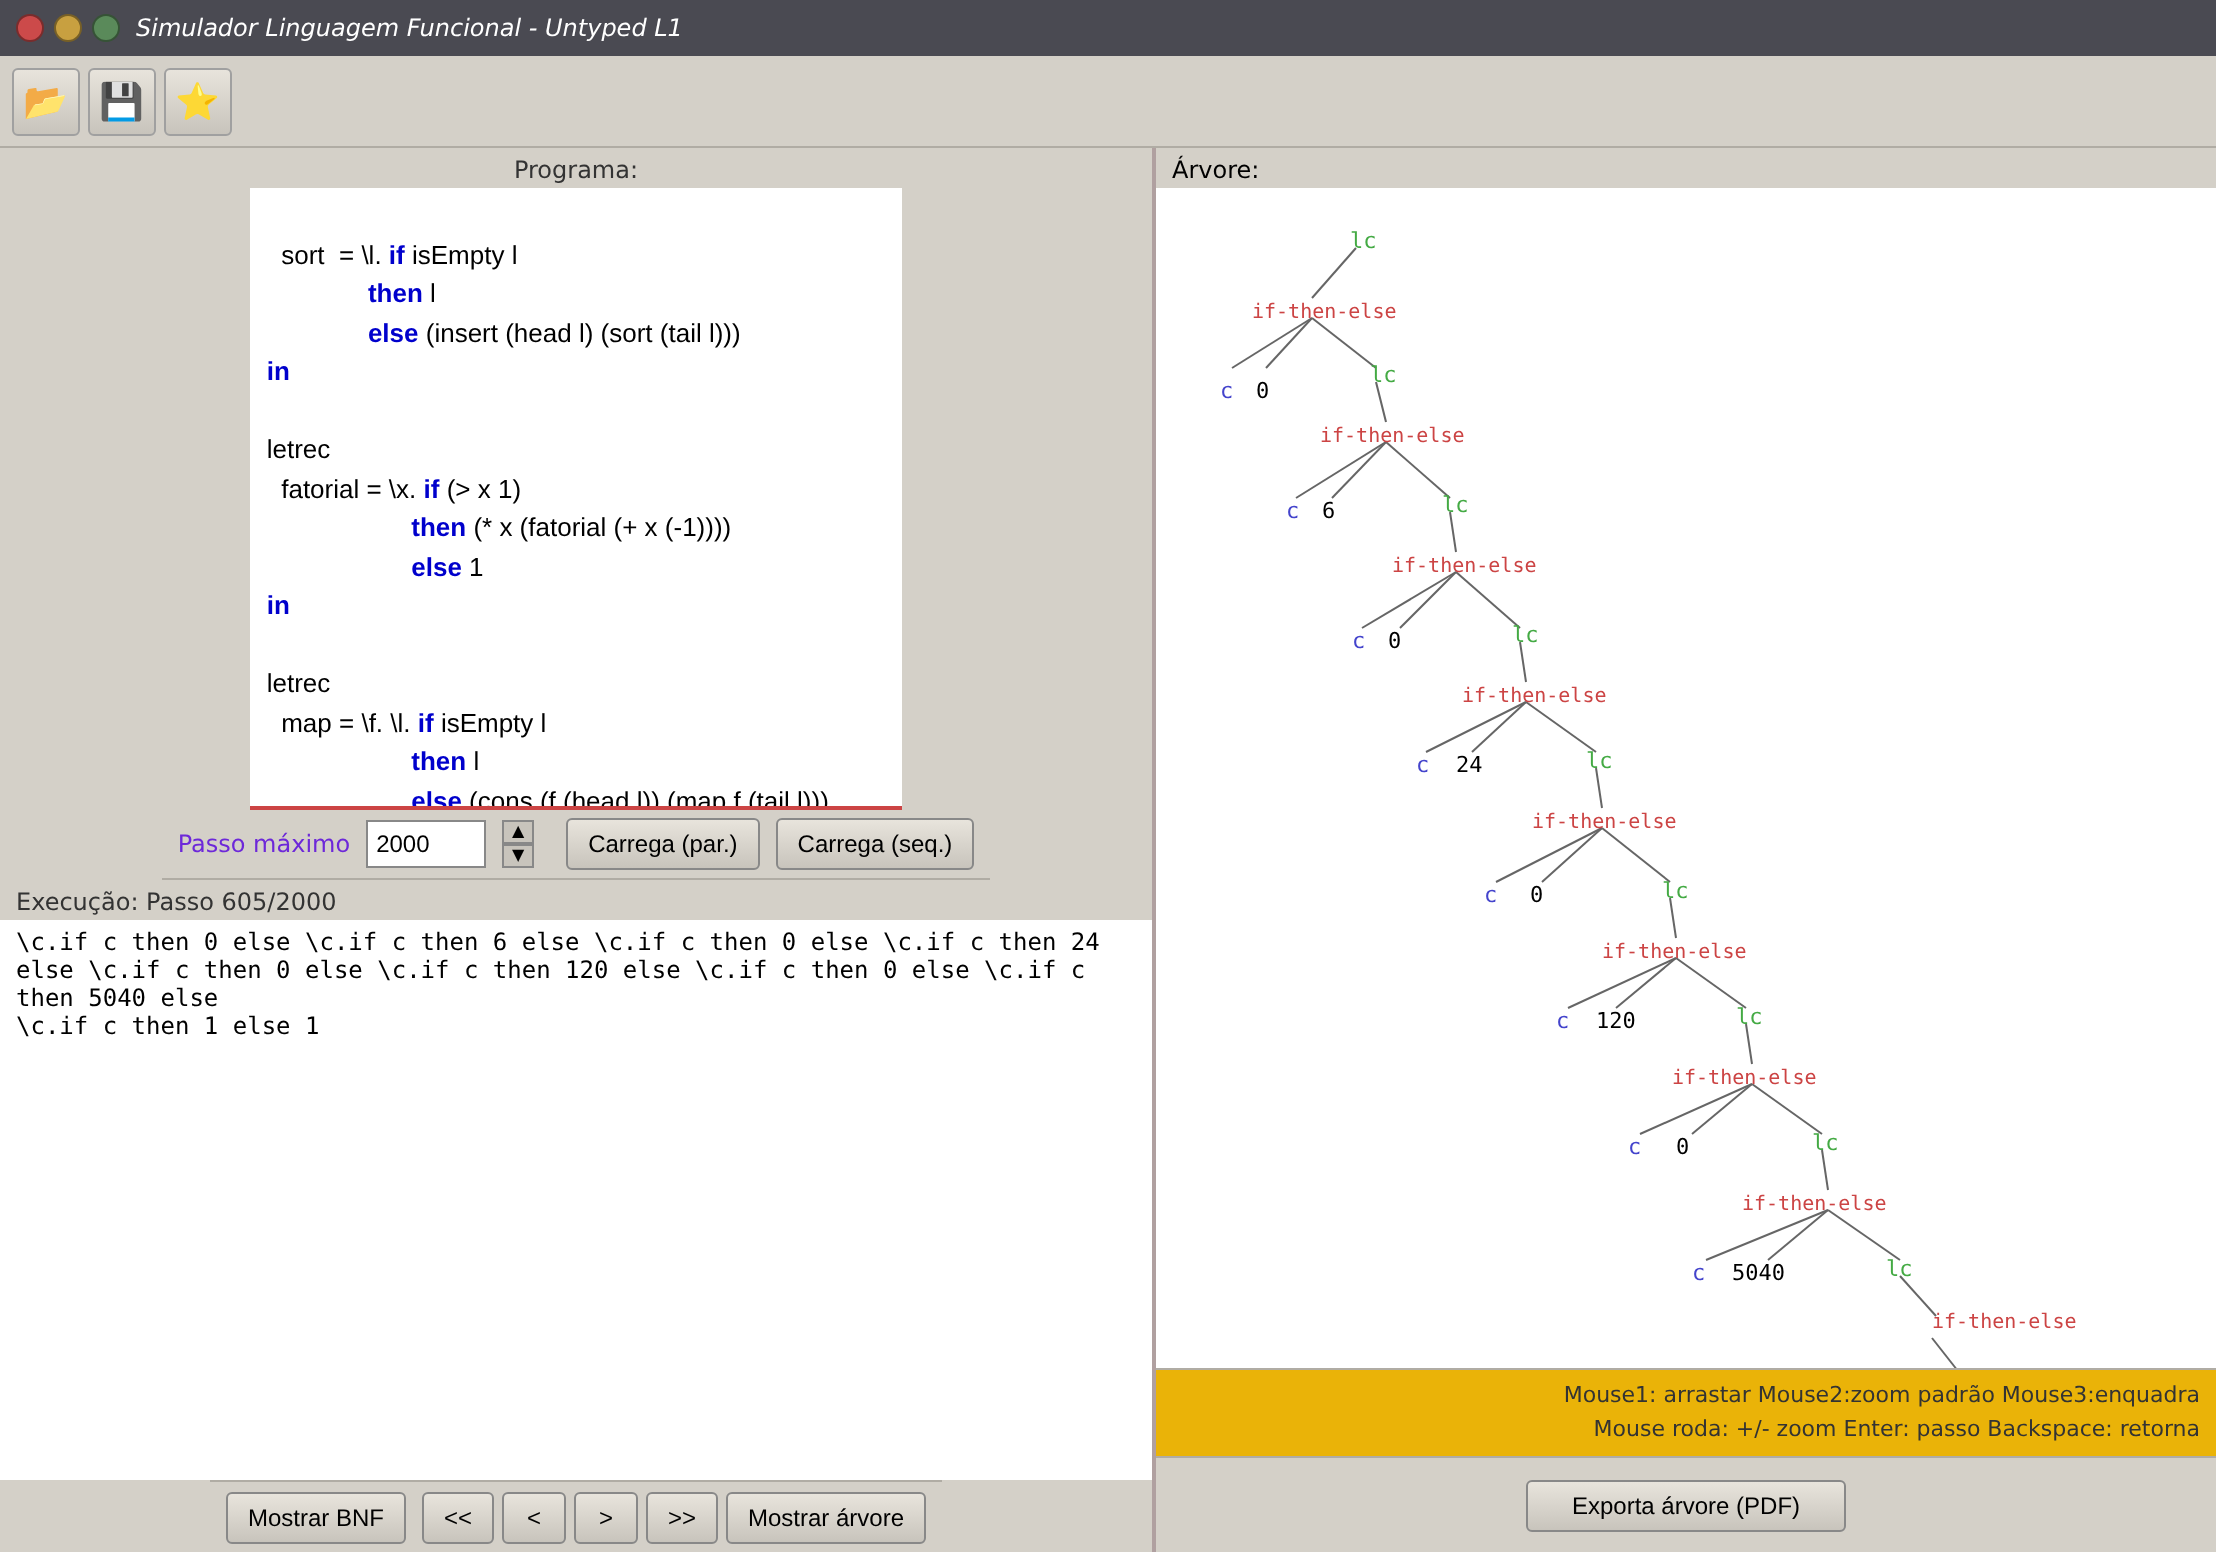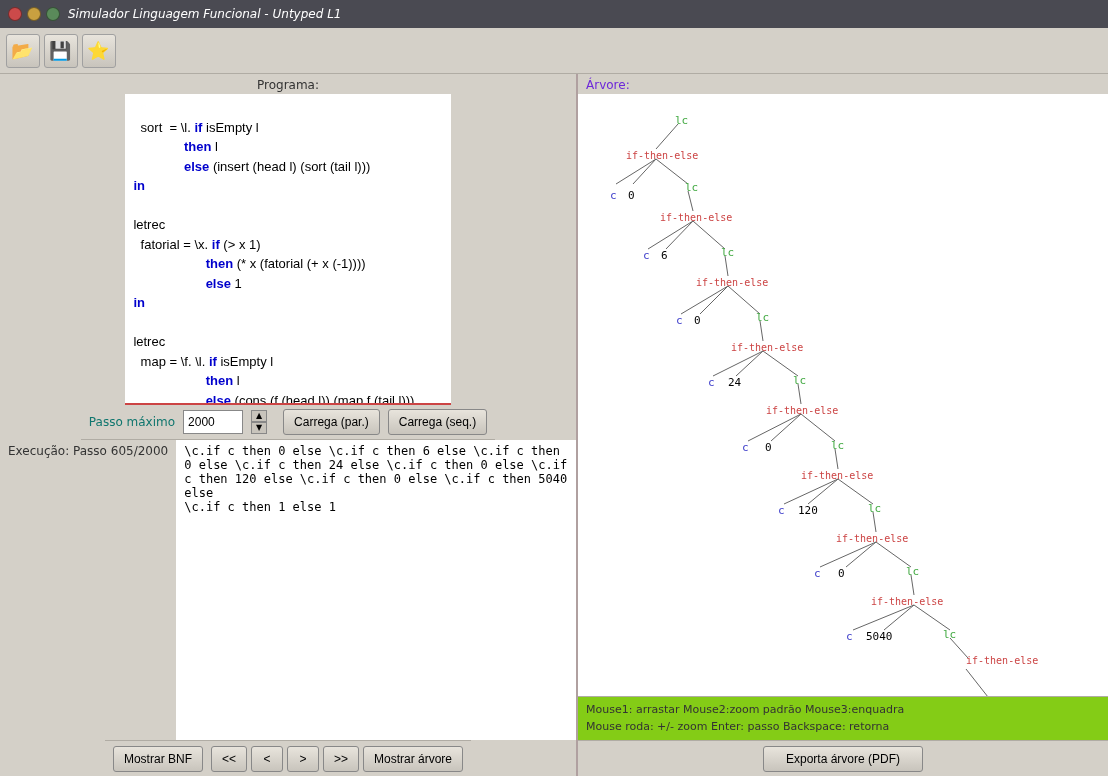--- a/index.html
+++ b/index.html
@@ -87,21 +87,21 @@
       line-height: 1.5;
     }
     .controls-bar {
       display: flex;
       align-items: center;
       padding: 4px 8px;
       gap: 8px;
       background: #d4d0c8;
       border-bottom: 1px solid #b0aca4;
     }
-    .passo-label { font-size: 12px; color: #0f766e; }
+    .passo-label { font-size: 12px; color: #6d28d9; }
     .passo-input {
       width: 60px;
       height: 24px;
       border: 1px solid #888;
       background: white;
       font-size: 12px;
       padding: 0 4px;
     }
     .spin-btns {
       display: flex;
@@ -163,51 +163,51 @@
       min-width: 32px;
     }
     .right-panel {
       flex: 1;
       display: flex;
       flex-direction: column;
     }
     .tree-label {
       padding: 4px 8px 2px 8px;
       font-size: 12px;
-      color: #6d28d9;
+      color: #000000;
       background: #d4d0c8;
     }
     .tree-area {
       flex: 1;
       background: white;
       overflow: auto;
       position: relative;
     }
     .tree-hint {
       padding: 4px 8px;
       font-size: 11px;
       color: #333;
-      background: #84cc16;
+      background: #eab308;
       border-top: 1px solid #b0aca4;
-      text-align: left;
+      text-align: right;
       line-height: 1.6;
     }
     .bottom-right-nav {
       display: flex;
       align-items: center;
       justify-content: center;
       padding: 4px 8px;
       gap: 4px;
       background: #d4d0c8;
       border-top: 1px solid #b0aca4;
-      height: 36px;
+      height: 48px;
     }
     .exec-section {
       display: flex;
-      flex-direction: row;
+      flex-direction: column;
       flex: 1;
     }
   </style>
 </head>
 <body>
 
 <div class="title-bar">
   <div class="window-buttons">
     <div class="win-btn close"></div>
     <div class="win-btn min"></div>

